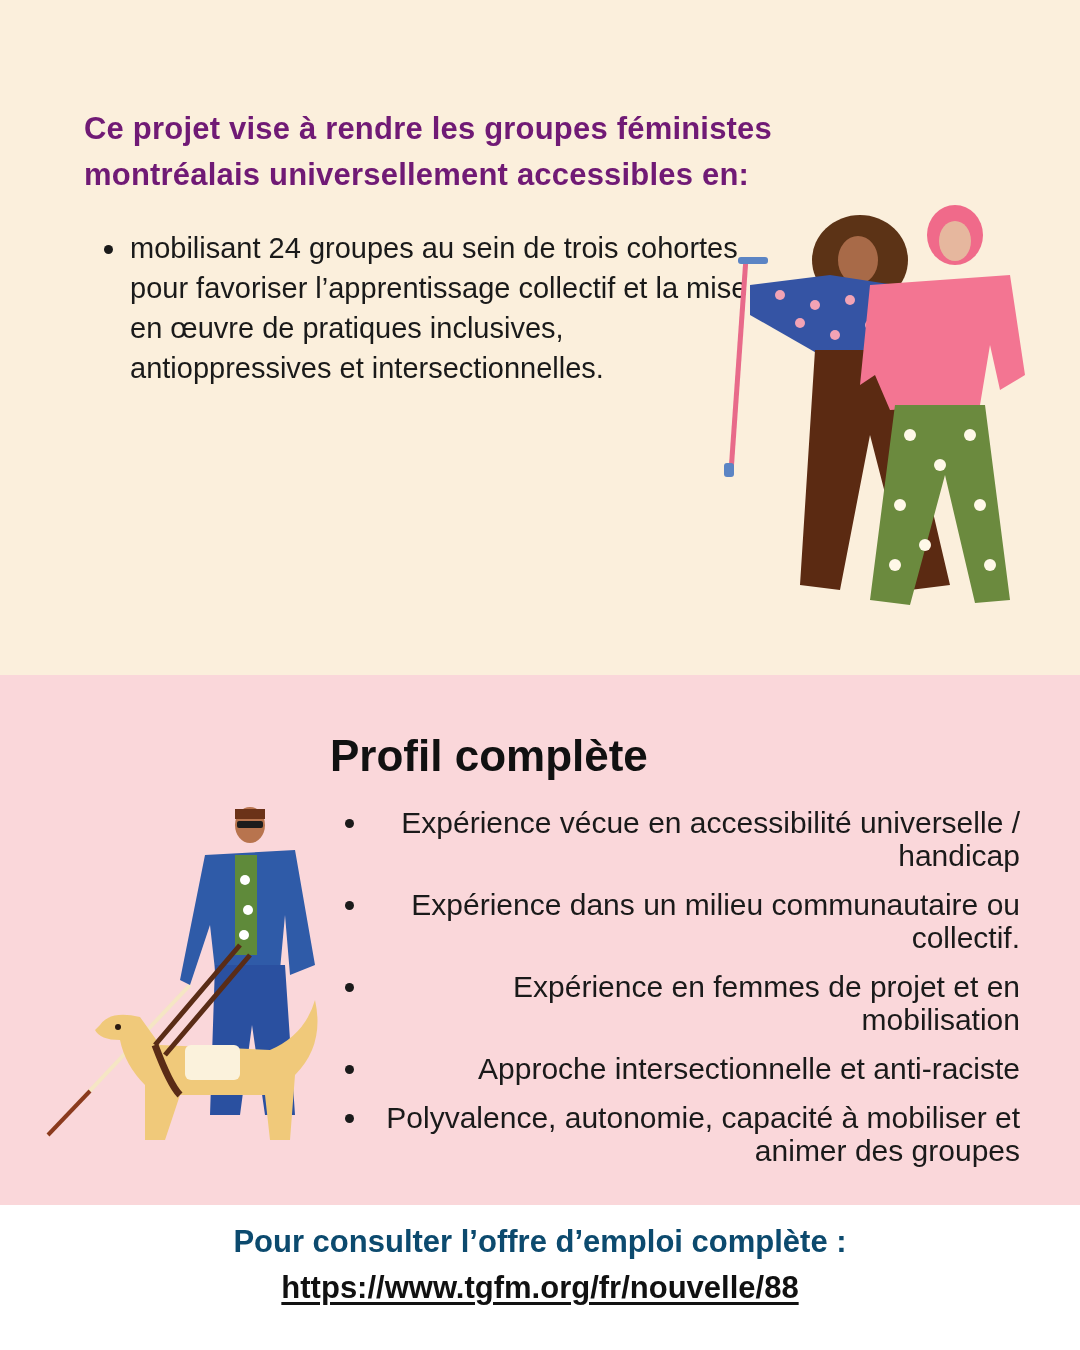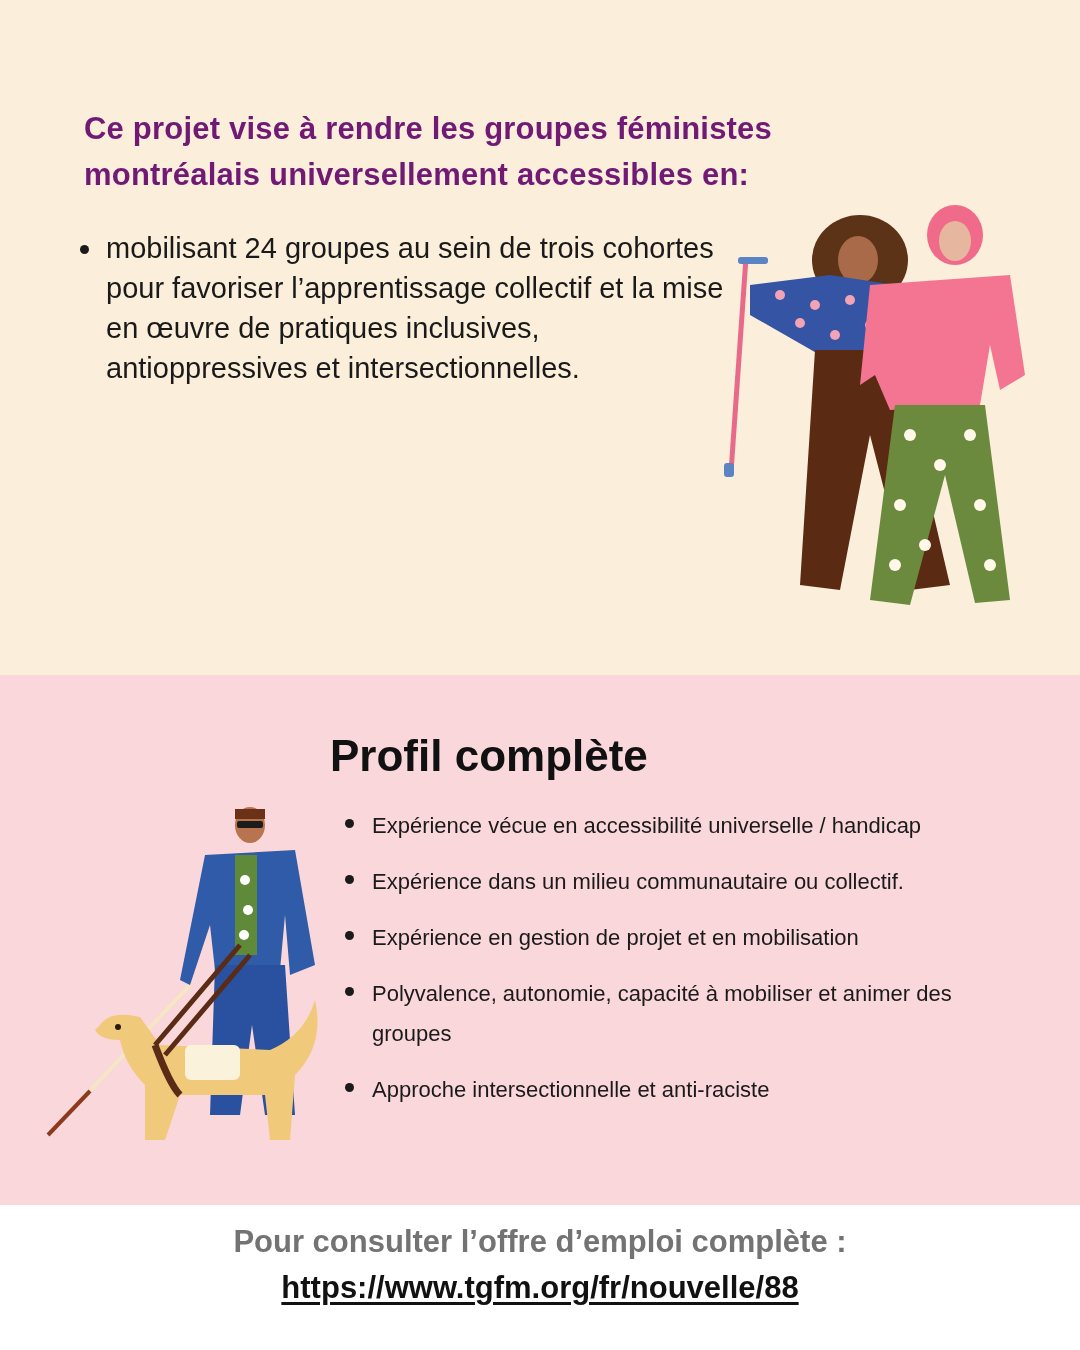--- a/index.html
+++ b/index.html
@@ -8,30 +8,30 @@
 
   .sec-top { position:absolute; left:0; top:0; width:1080px; height:675px; background:#fbefdc; }
   .sec-mid { position:absolute; left:0; top:675px; width:1080px; height:530px; background:#fad7da; }
   .sec-foot { position:absolute; left:0; top:1205px; width:1080px; height:145px; background:#ffffff; }
 
   .intro-title {
     position:absolute; left:84px; top:106px; width:860px;
     font-weight:700; font-size:31px; line-height:46px; color:#701a75;
     letter-spacing:0.2px;
   }
-  .top-list { position:absolute; left:76px; top:228px; width:650px; list-style:none; }
+  .top-list { position:absolute; left:100px; top:228px; width:650px; list-style:none; }
   .top-list li { position:relative; padding-left:30px; font-size:29px; line-height:40px; color:#1a1a1a; margin-bottom:20px; }
   .top-list li::before { content:""; position:absolute; left:4px; top:17px; width:9px; height:9px; border-radius:50%; background:#1a1a1a; }
 
   .mid-title { position:absolute; left:330px; top:730px; font-weight:700; font-size:44px; line-height:52px; color:#111; }
   .mid-list { position:absolute; left:340px; top:806px; width:680px; list-style:none; }
-  .mid-list li { position:relative; padding-left:32px; font-size:22px; line-height:40px; color:#1a1a1a; margin-bottom:16px; }
+  .mid-list li { position:relative; padding-left:32px; font-size:30px; line-height:33px; color:#1a1a1a; margin-bottom:16px;text-align:right; }
   .mid-list li::before { content:""; position:absolute; left:5px; top:13px; width:9px; height:9px; border-radius:50%; background:#1a1a1a; }
 
-  .foot-line1 { position:absolute; left:0; top:1222px; width:1080px; text-align:center; font-weight:700; font-size:31px; line-height:40px; color:#737373; }
+  .foot-line1 { position:absolute; left:0; top:1222px; width:1080px; text-align:center; font-weight:700; font-size:31px; line-height:40px; color:#0c4a6e; }
   .foot-link { position:absolute; left:0; top:1268px; width:1080px; text-align:center; font-weight:700; font-size:31px; line-height:40px; color:#111; text-decoration:underline; text-underline-offset:4px; }
 
   .illus-women { position:absolute; left:720px; top:205px; width:320px; height:410px; }
   .illus-man { position:absolute; left:40px; top:795px; width:300px; height:360px; }
 </style>
 </head>
 <body>
 
 <div class="sec-top"></div>
 <div class="sec-mid"></div>
@@ -76,23 +76,23 @@
   <circle cx="260" cy="300" r="6" fill="#fff8e8"></circle>
     <circle cx="175" cy="360" r="6" fill="#fff8e8"></circle>
   <circle cx="270" cy="360" r="6" fill="#fff8e8"></circle>
     <circle cx="205" cy="340" r="6" fill="#fff8e8"></circle>
 </svg>
 
 <h2 class="mid-title">Profil complète</h2>
 <ul class="mid-list">
   <li>Expérience vécue en accessibilité universelle / handicap</li>
   <li>Expérience dans un milieu communautaire ou collectif.</li>
-  <li>Expérience en gestion de projet et en mobilisation</li>
+  <li>Expérience en femmes de projet et en mobilisation</li>
+  <li>Approche intersectionnelle et anti-raciste</li>
   <li>Polyvalence, autonomie, capacité à mobiliser et animer des groupes</li>
-  <li>Approche intersectionnelle et anti-raciste</li>
 </ul>
 
 <svg class="illus-man" viewBox="0 0 300 360">
 
   <line x1="8" y1="340" x2="150" y2="190" stroke="#f5e6c4" stroke-width="4"></line>
   <line x1="8" y1="340" x2="50" y2="296" stroke="#8b3a1e" stroke-width="4"></line>
 
   <ellipse cx="210" cy="30" rx="15" ry="18" fill="#b8744e"></ellipse>
   <rect x="195" y="14" width="30" height="10" fill="#6b3218"></rect>
   <rect x="197" y="26" width="26" height="7" rx="2" fill="#1c1c1c"></rect>

